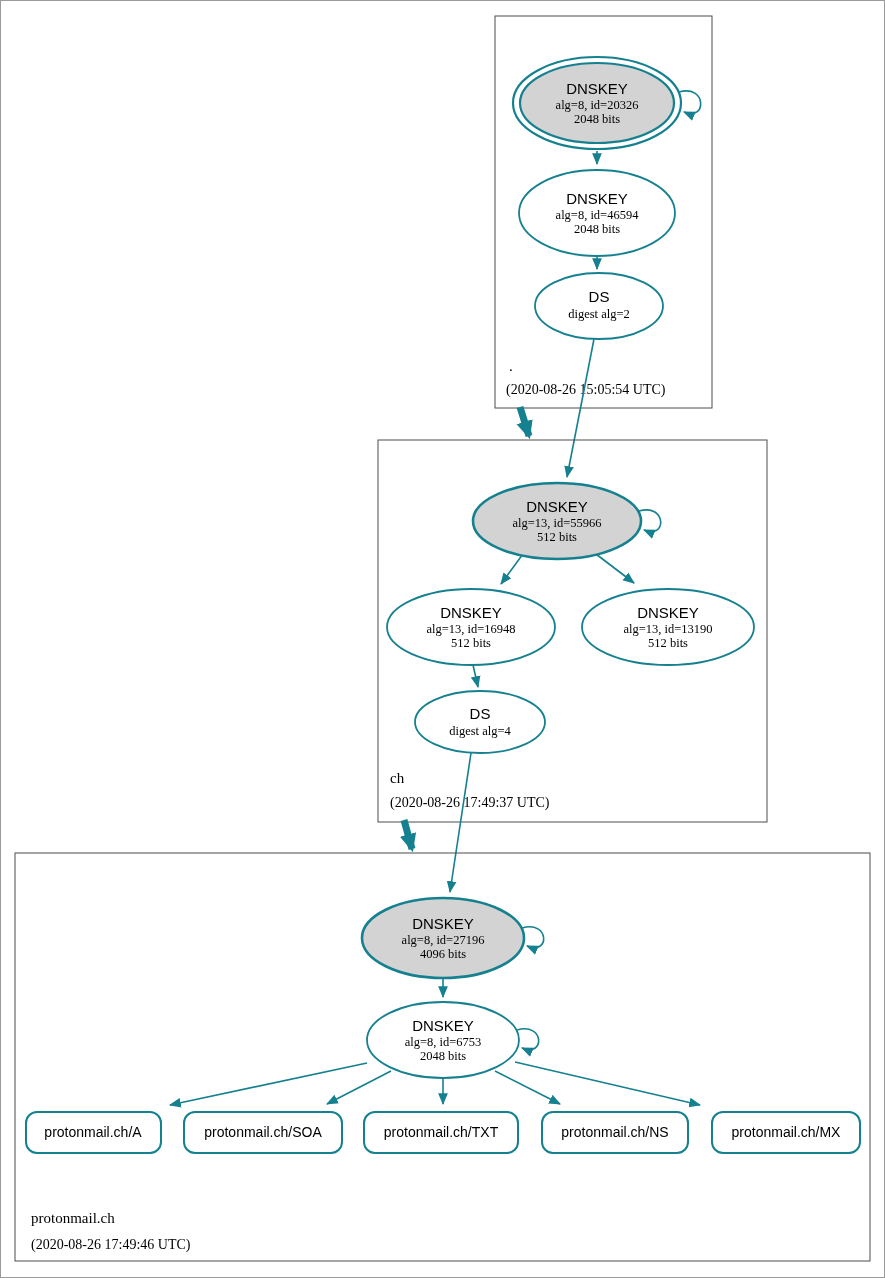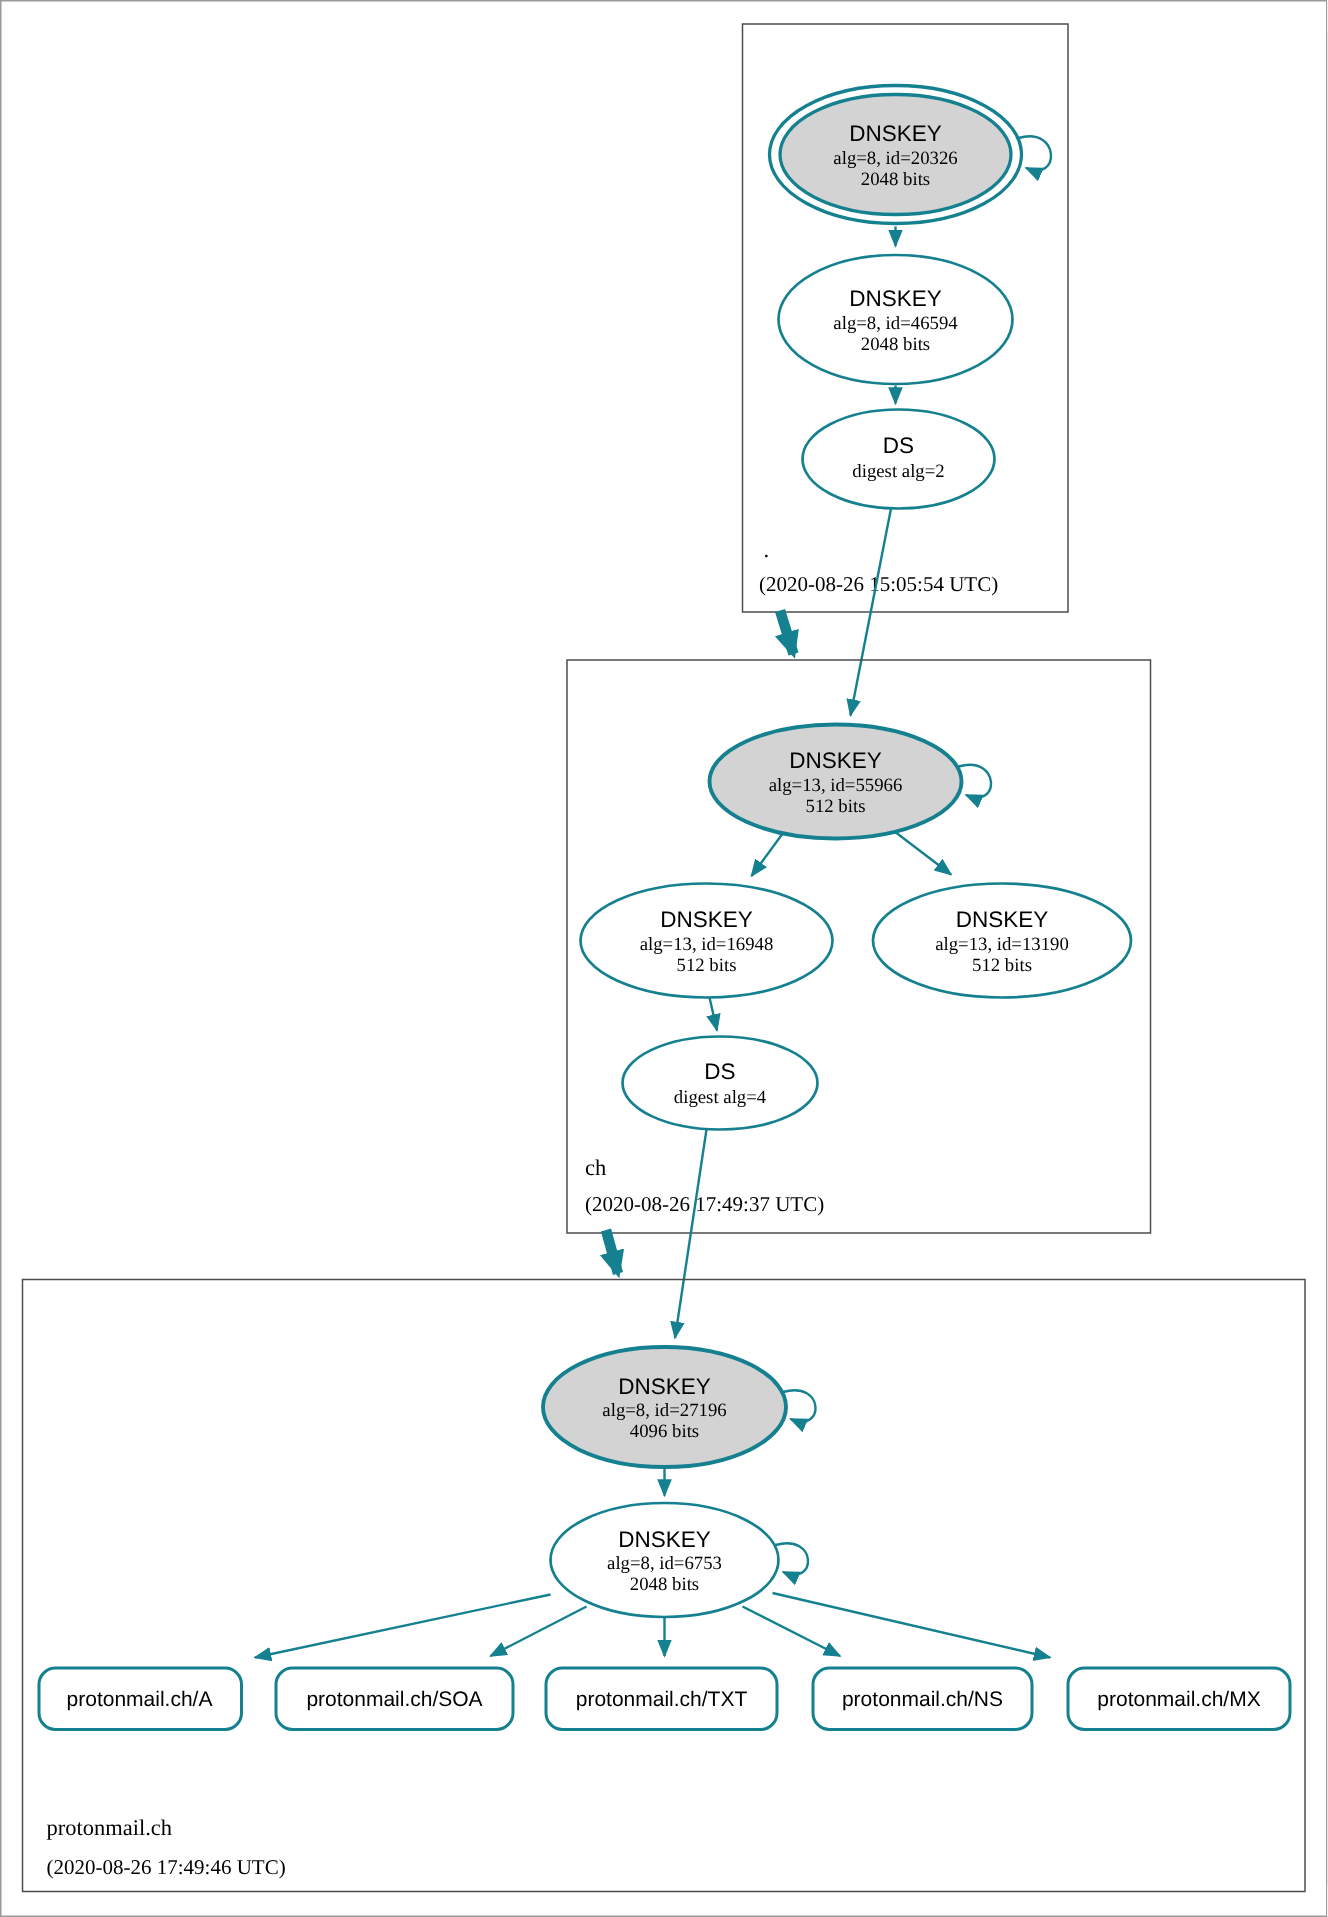--- a/index.html
+++ b/index.html
@@ -1,16 +1,16 @@
 <!DOCTYPE html>
 <html><head>
 <meta charset="utf-8">
 <style>
   html, body { margin: 0; padding: 0; background: #ffffff; }
-  .canvas { position: relative; width: 885px; height: 1278px; background: #f0abfc; border-radius: 23px; }
+  .canvas { position: relative; width: 885px; height: 1278px; background: #a3a3a3; }
   svg { display: block; }
 
   .outer-frame { fill: #ffffff; stroke: #9a9a9a; stroke-width: 1; }
   .zone-box    { fill: none; stroke: #4d4d4d; stroke-width: 1; }
 
   .edge        { stroke: #15808f; stroke-width: 1.6; fill: none; }
   .edge-thick  { stroke: #15808f; stroke-width: 7;   fill: none; }
 
   .node-ellipse { fill: #ffffff; stroke: #15808f; stroke-width: 1.8; }
   .ksk-ellipse  { fill: #d3d3d3; stroke: #15808f; stroke-width: 2.6; }

